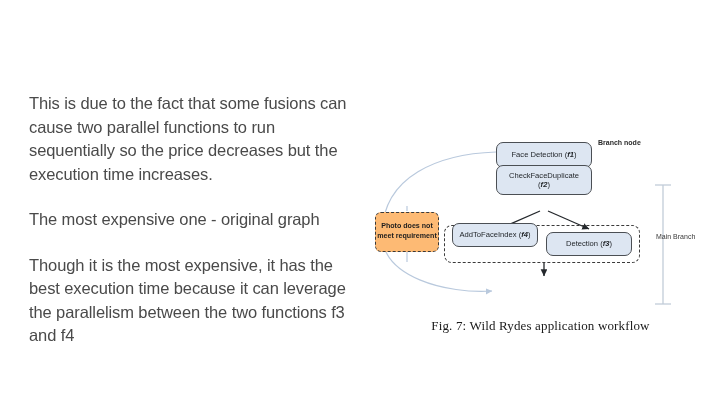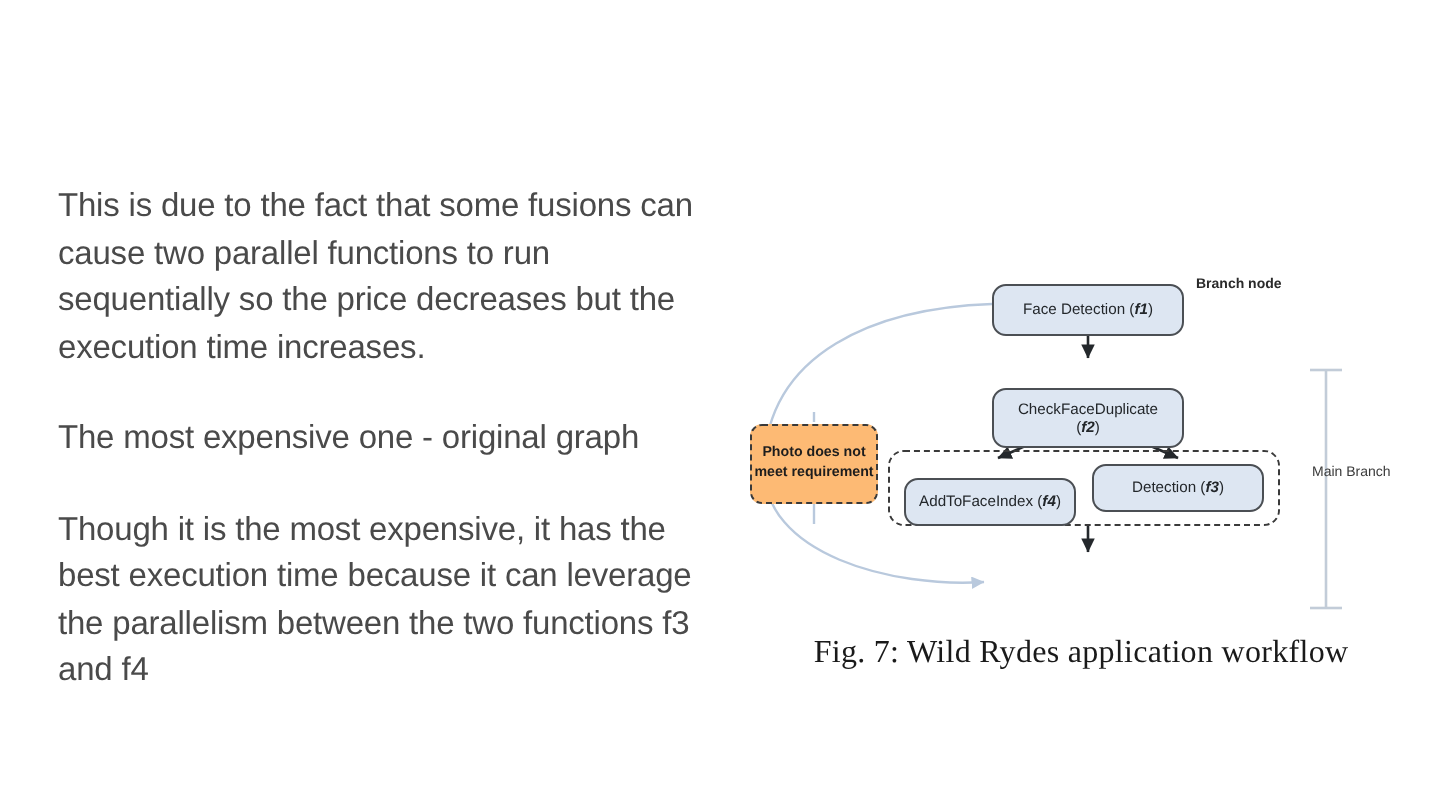--- a/index.html
+++ b/index.html
@@ -42,22 +42,22 @@
     text-align:center;
     color:#23272b;
     font-size:7.6px;
     line-height:9.4px;
     font-family:"Liberation Sans", sans-serif;
     z-index:3;
   }
   .node i{font-style:italic;font-weight:bold;}
 
   #node-f1{left:128px;top:14px;width:96px;height:26px;}
-  #node-f2{left:128px;top:66px;width:96px;height:30px;}
-  #node-f4{left:84px;top:111px;width:86px;height:24px;}
+  #node-f2{left:128px;top:37px;width:96px;height:30px;}
+  #node-f4{left:84px;top:95px;width:86px;height:24px;}
   #node-f3{left:178px;top:104px;width:86px;height:24px;}
   #node-f5{left:128px;top:150px;width:96px;height:24px;}
 
   
   #group-box{
     position:absolute;left:76px;top:97px;width:196px;height:38px;
     border:1.4px dashed #3a3a3a;border-radius:8px;
     box-sizing:border-box;z-index:2;background:transparent;
   }
 
@@ -83,21 +83,21 @@
     position:absolute;left:288px;top:104px;width:40px;
     font-size:7px;line-height:9.2px;color:#3a3a3a;
     font-family:"Liberation Sans", sans-serif;z-index:3;
   }
 
   
   #caption{
     position:absolute;left:0;top:190px;width:345px;
     text-align:center;
     font-family:"Liberation Serif", serif;
-    font-size:16px;color:#1a1a1a;letter-spacing:0.15px;
+    font-size:13px;color:#1a1a1a;letter-spacing:0.15px;
   }
 </style>
 </head>
 <body>
 
 <div id="slide">
 
   <div id="text-col">
     <p class="para">This is due to the fact that some fusions can cause two parallel functions to run sequentially so the price decreases but the execution time increases.</p>
     <p class="para">The most expensive one - original graph</p>

